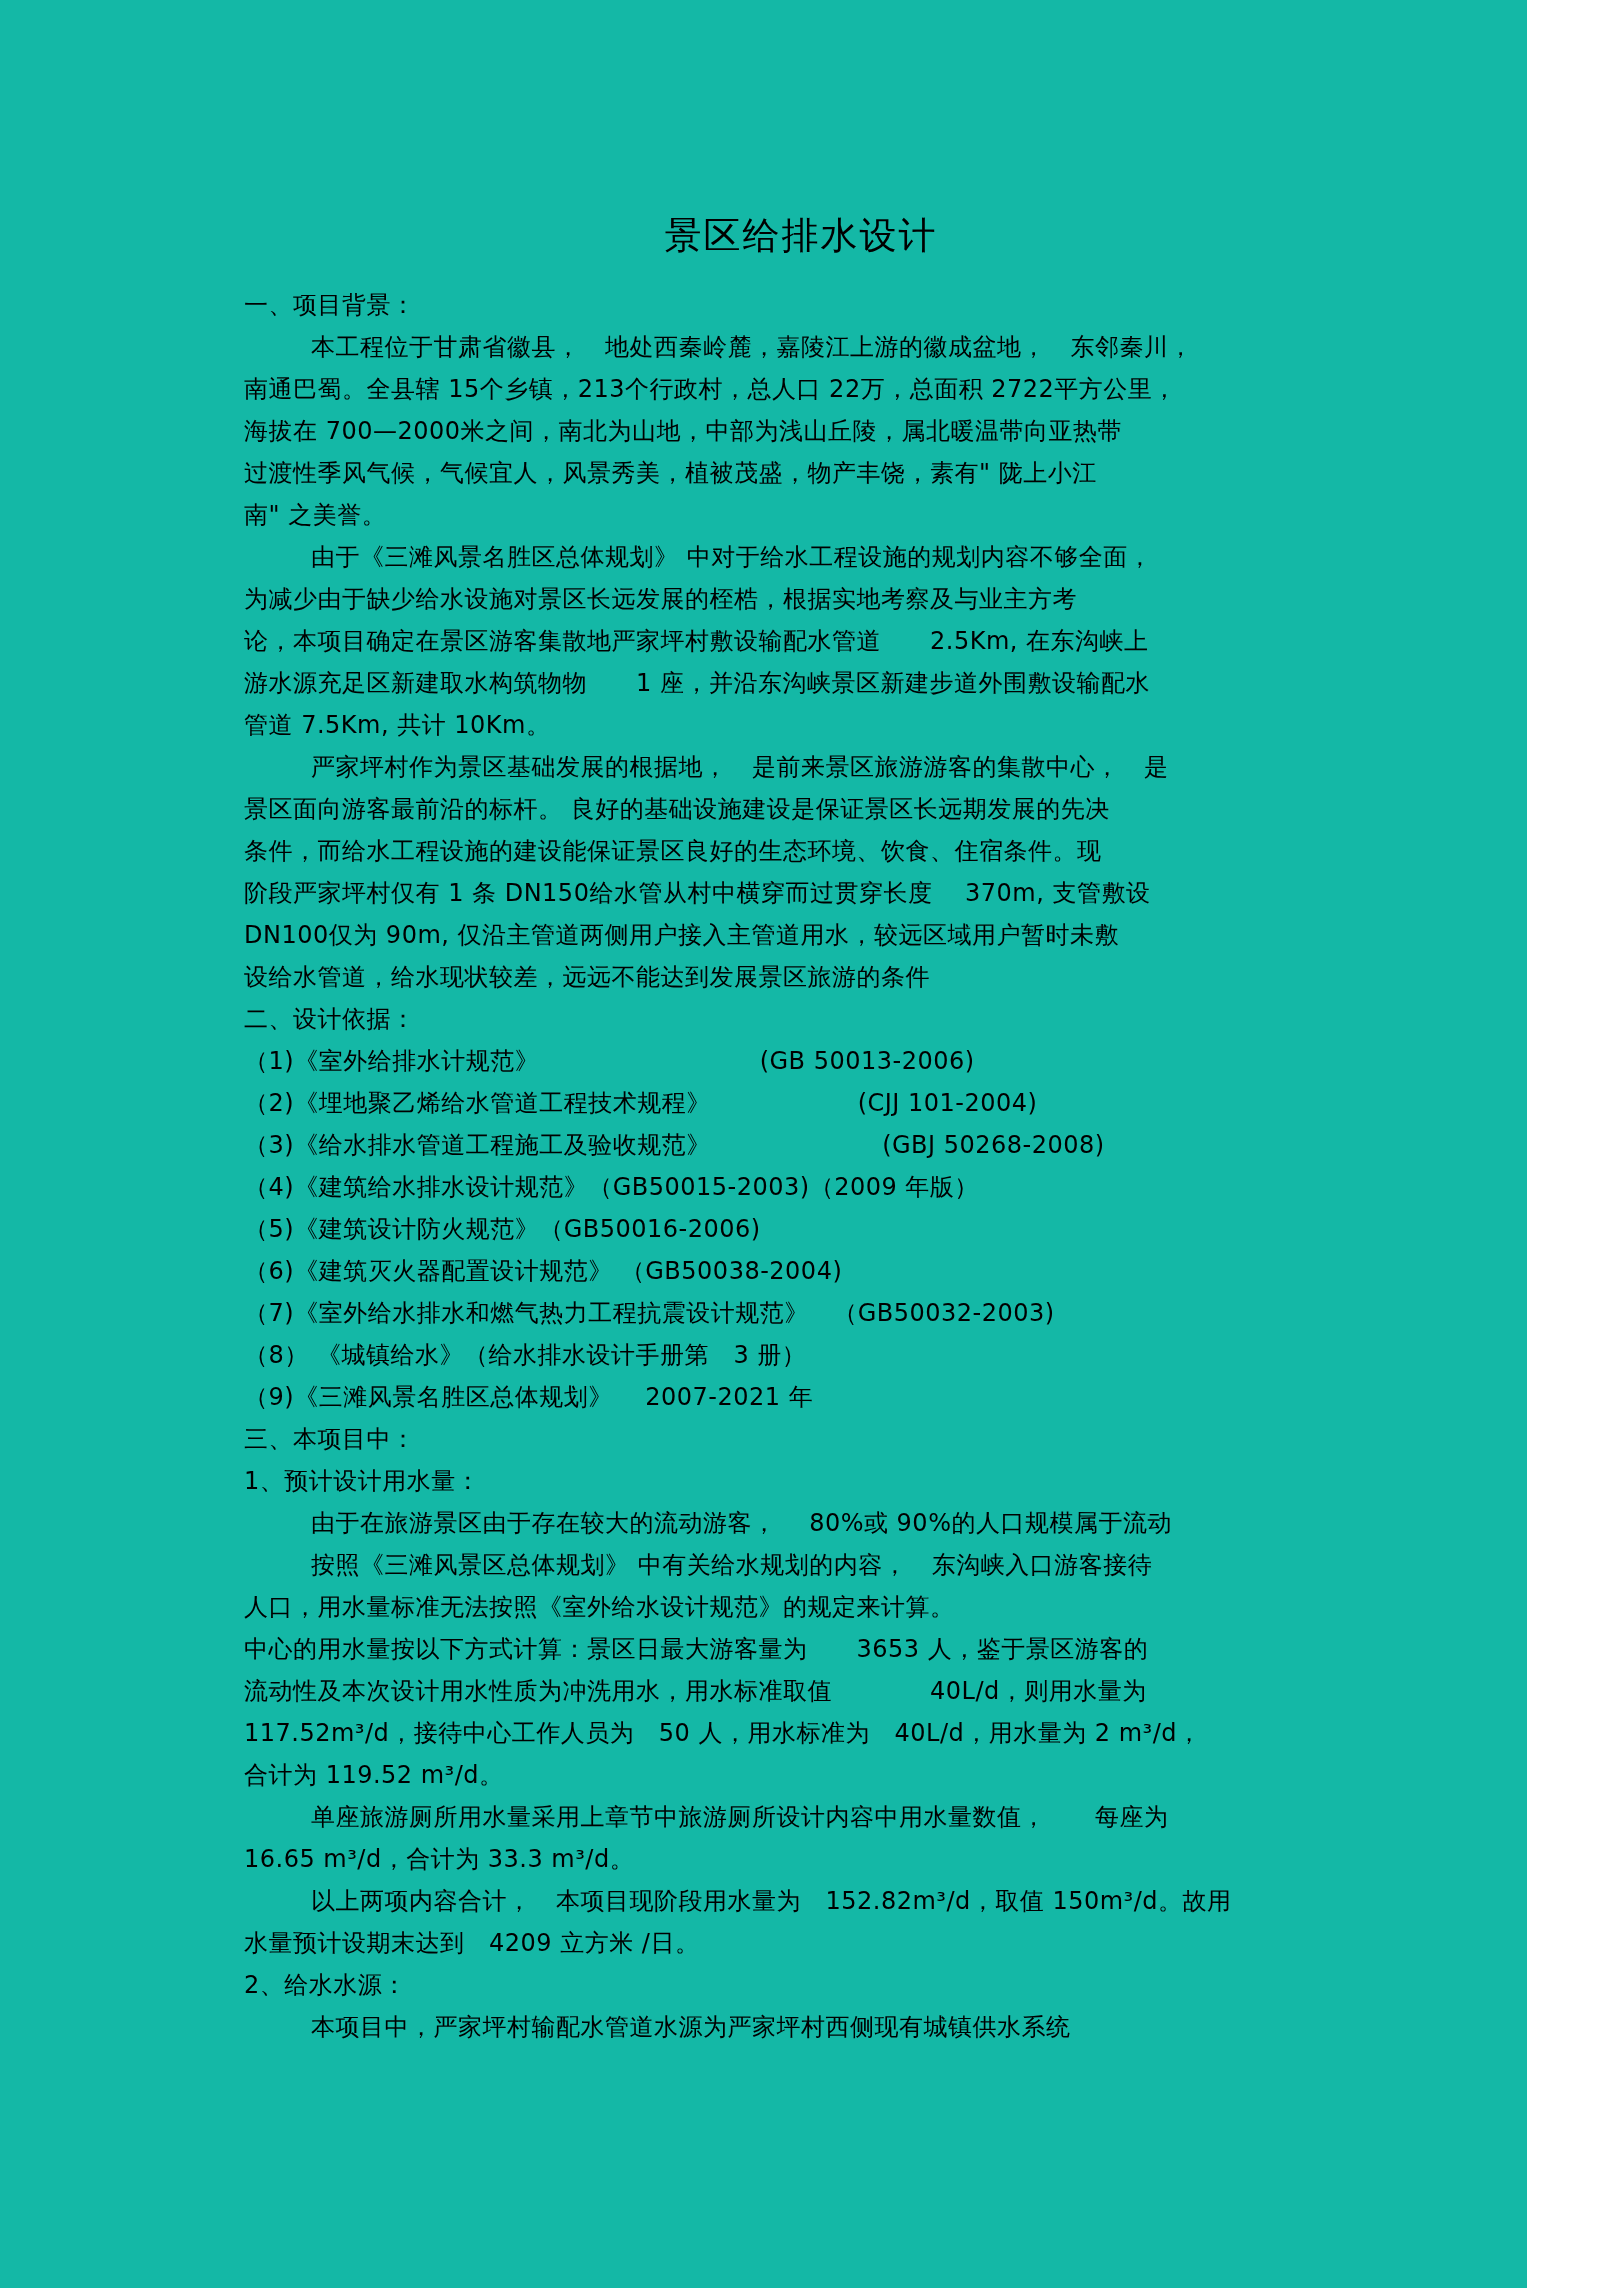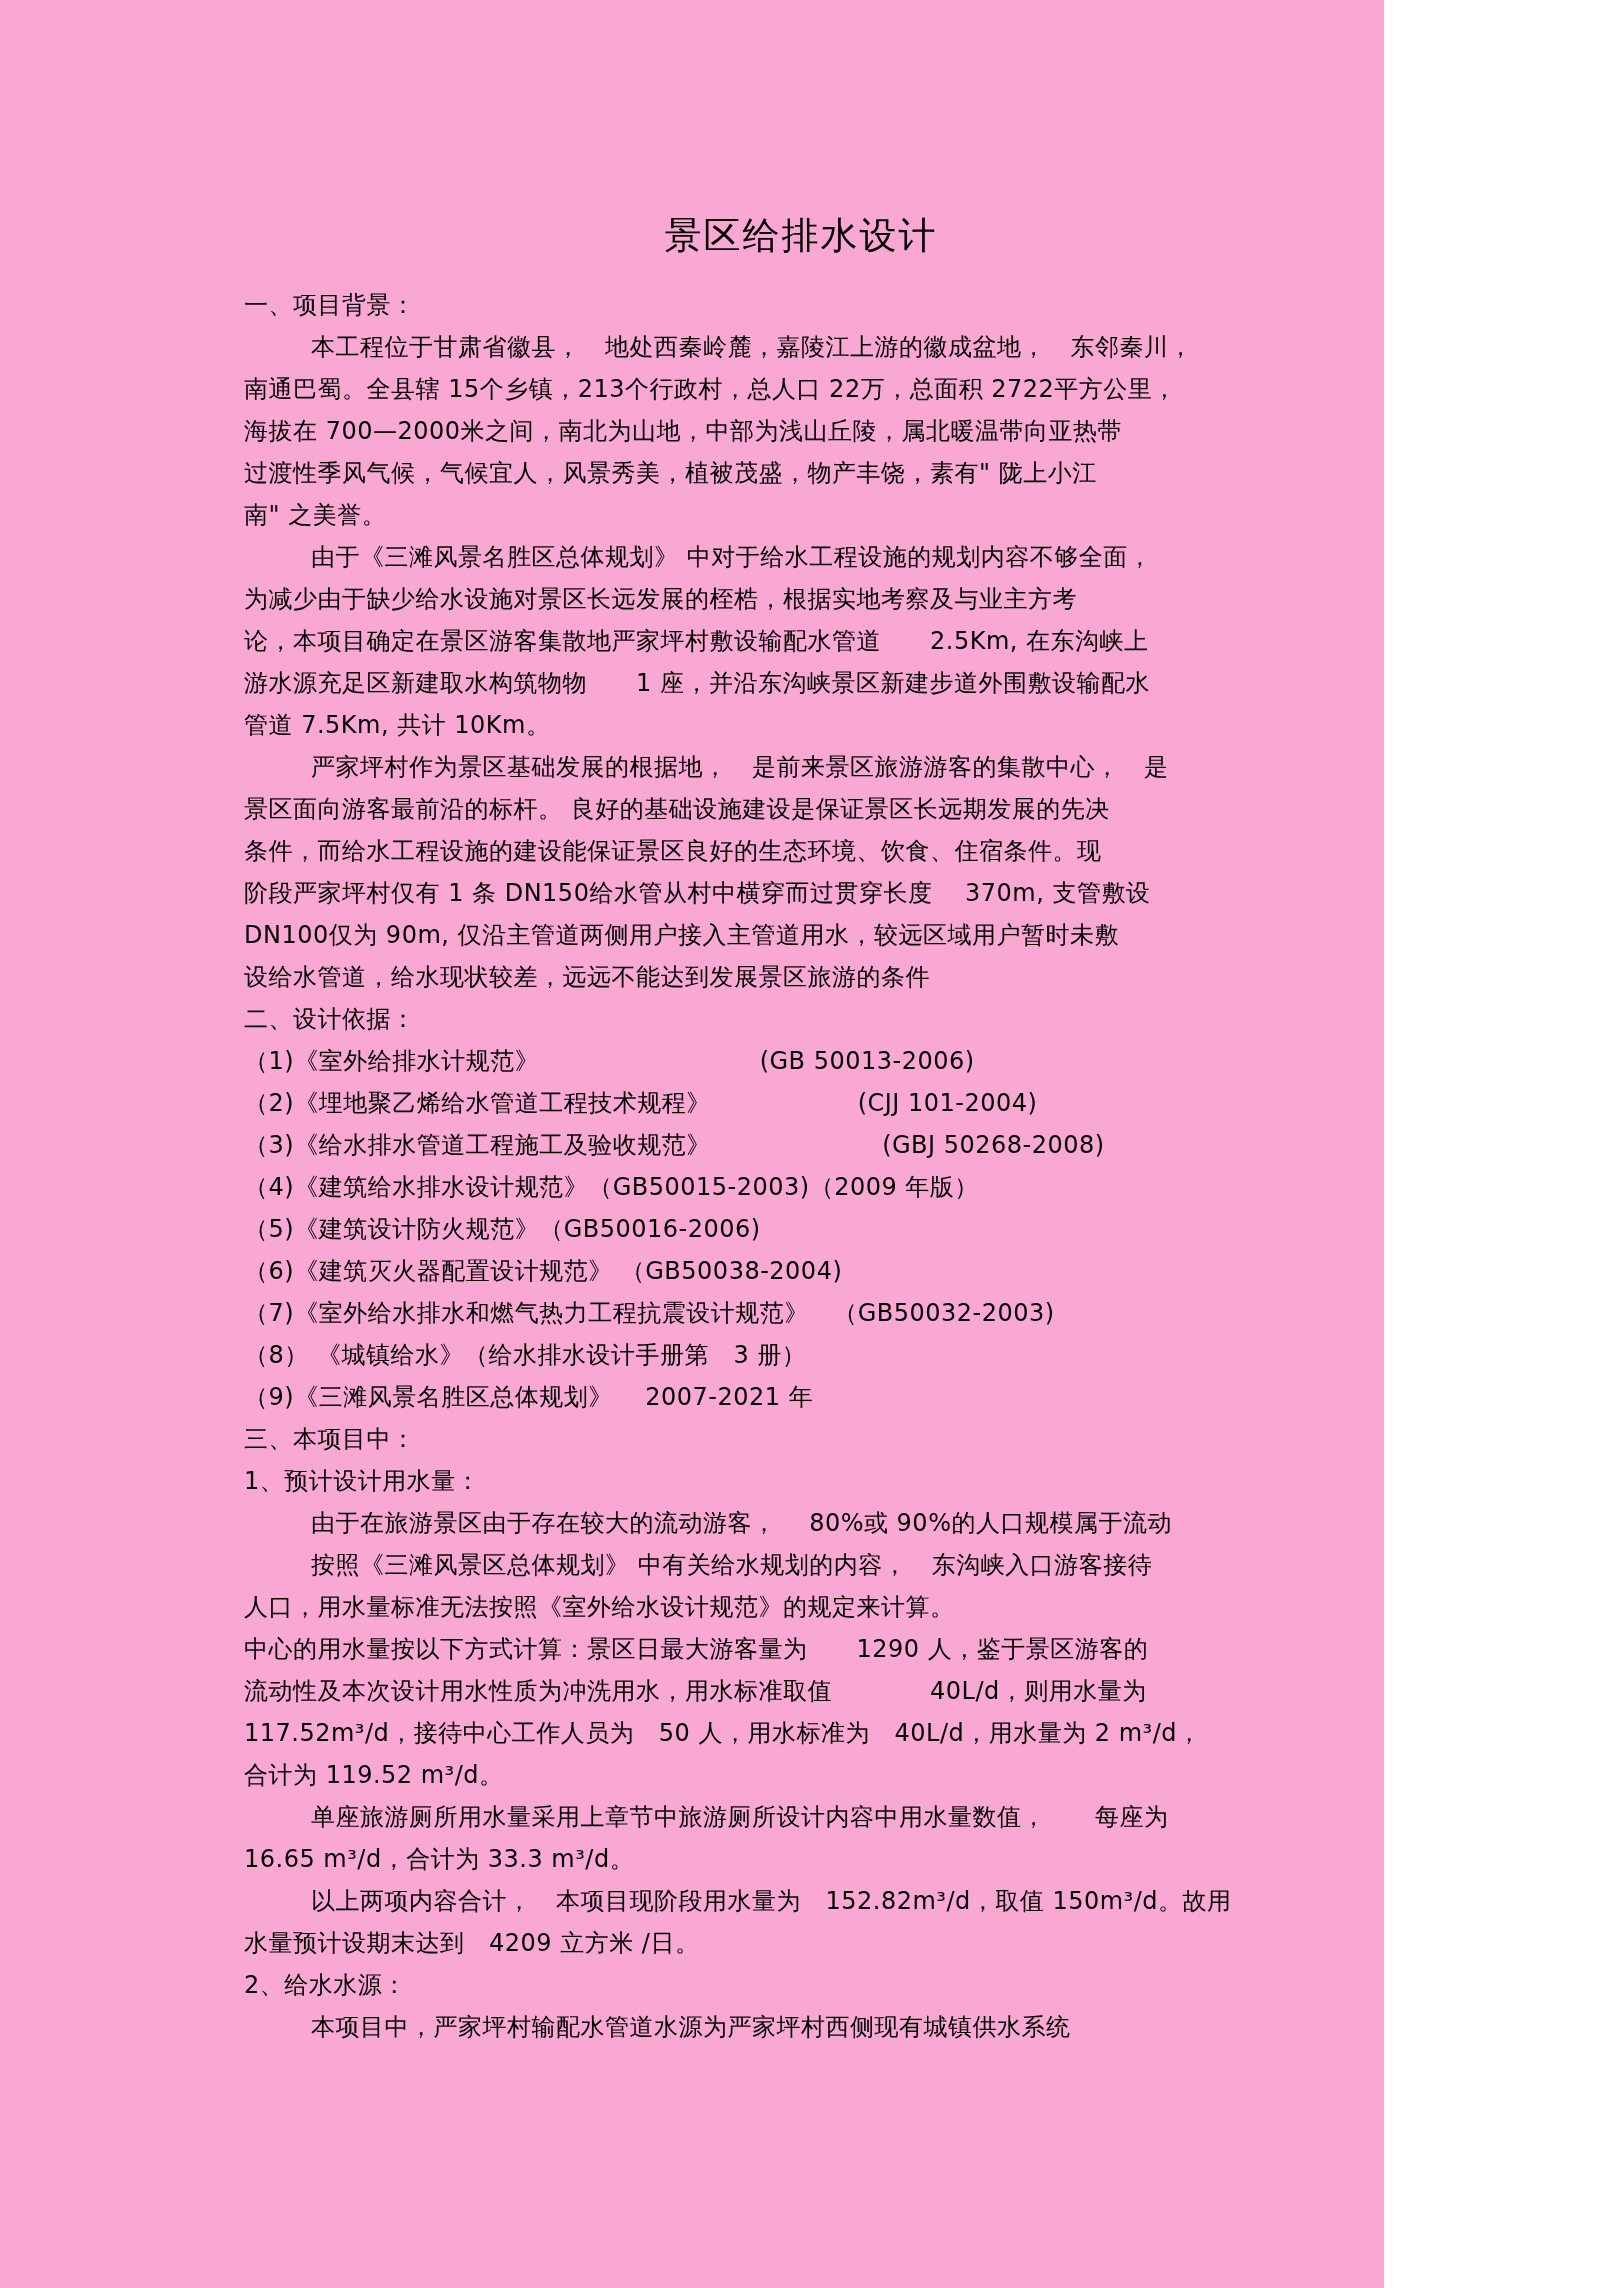--- a/index.html
+++ b/index.html
@@ -5,23 +5,23 @@
   html, body { margin: 0; padding: 0; }
   body {
     width: 1617px;
     height: 2289px;
     background: #ffffff;
     color: #000000;
     font-family: "DejaVu Sans", sans-serif;
   }
   .page {
     position: relative;
-    width: 1384px;
+    width: 1527px;
     height: 2289px;
-    background: #f9a8d4;
+    background: #14b8a6;
     overflow: hidden;
     text-decoration: underline;
   }
   .doc-title {
     position: absolute;
     left: 244px;
     top: 212px;
     width: 1114px;
     text-align: center;
     font-size: 37px;
@@ -77,21 +77,21 @@
       <div class="line">（5)《建筑设计防火规范》（GB50016-2006)</div>
       <div class="line">（6)《建筑灭火器配置设计规范》 （GB50038-2004)</div>
       <div class="line">（7)《室外给水排水和燃气热力工程抗震设计规范》　（GB50032-2003)</div>
       <div class="line">（8） 《城镇给水》（给水排水设计手册第　3 册）</div>
       <div class="line">（9)《三滩风景名胜区总体规划》　 2007-2021 年</div>
       <div class="line">三、本项目中：</div>
       <div class="line">1、预计设计用水量：</div>
       <div class="line indent">由于在旅游景区由于存在较大的流动游客，　 80%或 90%的人口规模属于流动</div>
       <div class="line indent">按照《三滩风景区总体规划》 中有关给水规划的内容，　东沟峡入口游客接待</div>
       <div class="line">人口，用水量标准无法按照《室外给水设计规范》的规定来计算。</div>
-      <div class="line">中心的用水量按以下方式计算：景区日最大游客量为　　1290 人，鉴于景区游客的</div>
+      <div class="line">中心的用水量按以下方式计算：景区日最大游客量为　　3653 人，鉴于景区游客的</div>
       <div class="line">流动性及本次设计用水性质为冲洗用水，用水标准取值　　　　40L/d，则用水量为</div>
       <div class="line">117.52m³/d，接待中心工作人员为　50 人，用水标准为　40L/d，用水量为 2 m³/d，</div>
       <div class="line">合计为 119.52 m³/d。</div>
       <div class="line indent">单座旅游厕所用水量采用上章节中旅游厕所设计内容中用水量数值，　　每座为</div>
       <div class="line">16.65 m³/d，合计为 33.3 m³/d。</div>
       <div class="line indent">以上两项内容合计，　本项目现阶段用水量为　152.82m³/d，取值 150m³/d。故用</div>
       <div class="line">水量预计设期末达到　4209 立方米 /日。</div>
       <div class="line">2、给水水源：</div>
       <div class="line indent">本项目中，严家坪村输配水管道水源为严家坪村西侧现有城镇供水系统</div>
     </div>

